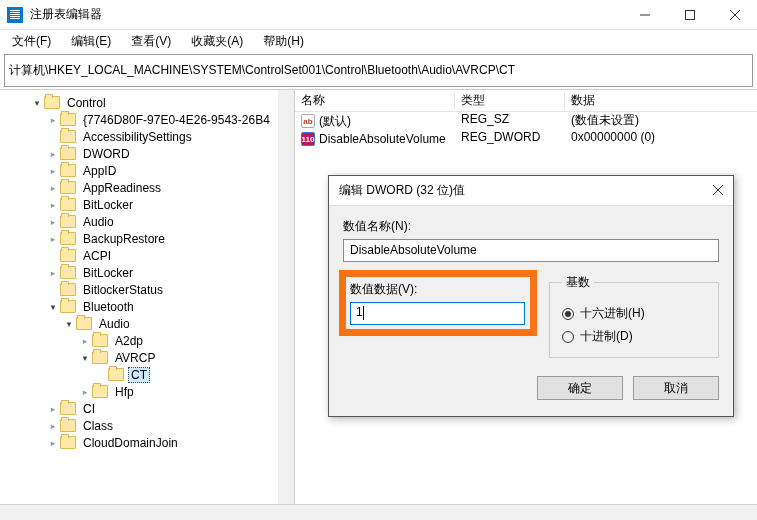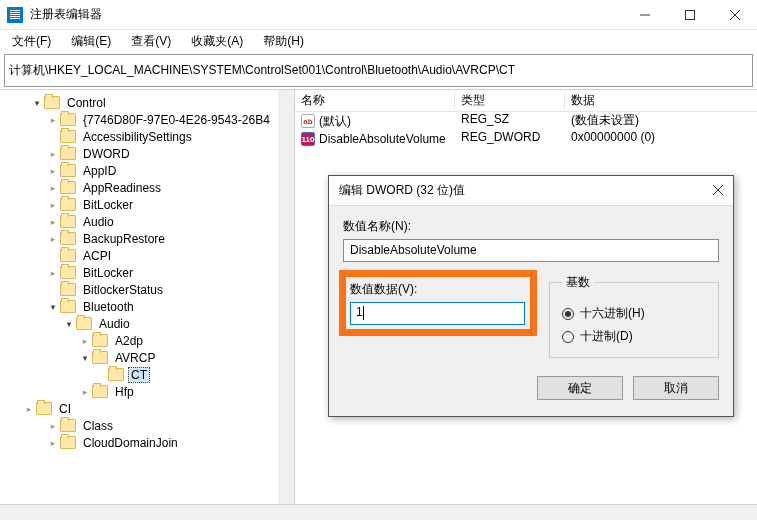--- a/index.html
+++ b/index.html
@@ -230,21 +230,21 @@
                           <span class="chevron chev-closed"></span>
                           <span class="folder"></span>
                           <span class="label">Hfp</span>
                         </div>
                       </li>
                   </ul>
                 </li>
               </ul>
             </li>
             <li>
-                <div class="row" style="padding-left:22px">
+                <div class="row" style="padding-left:46px">
                   <span class="chevron chev-closed"></span>
                   <span class="folder"></span>
                   <span class="label">CI</span>
                 </div>
               </li>
             <li>
                 <div class="row" style="padding-left:46px">
                   <span class="chevron chev-closed"></span>
                   <span class="folder"></span>
                   <span class="label">Class</span>

